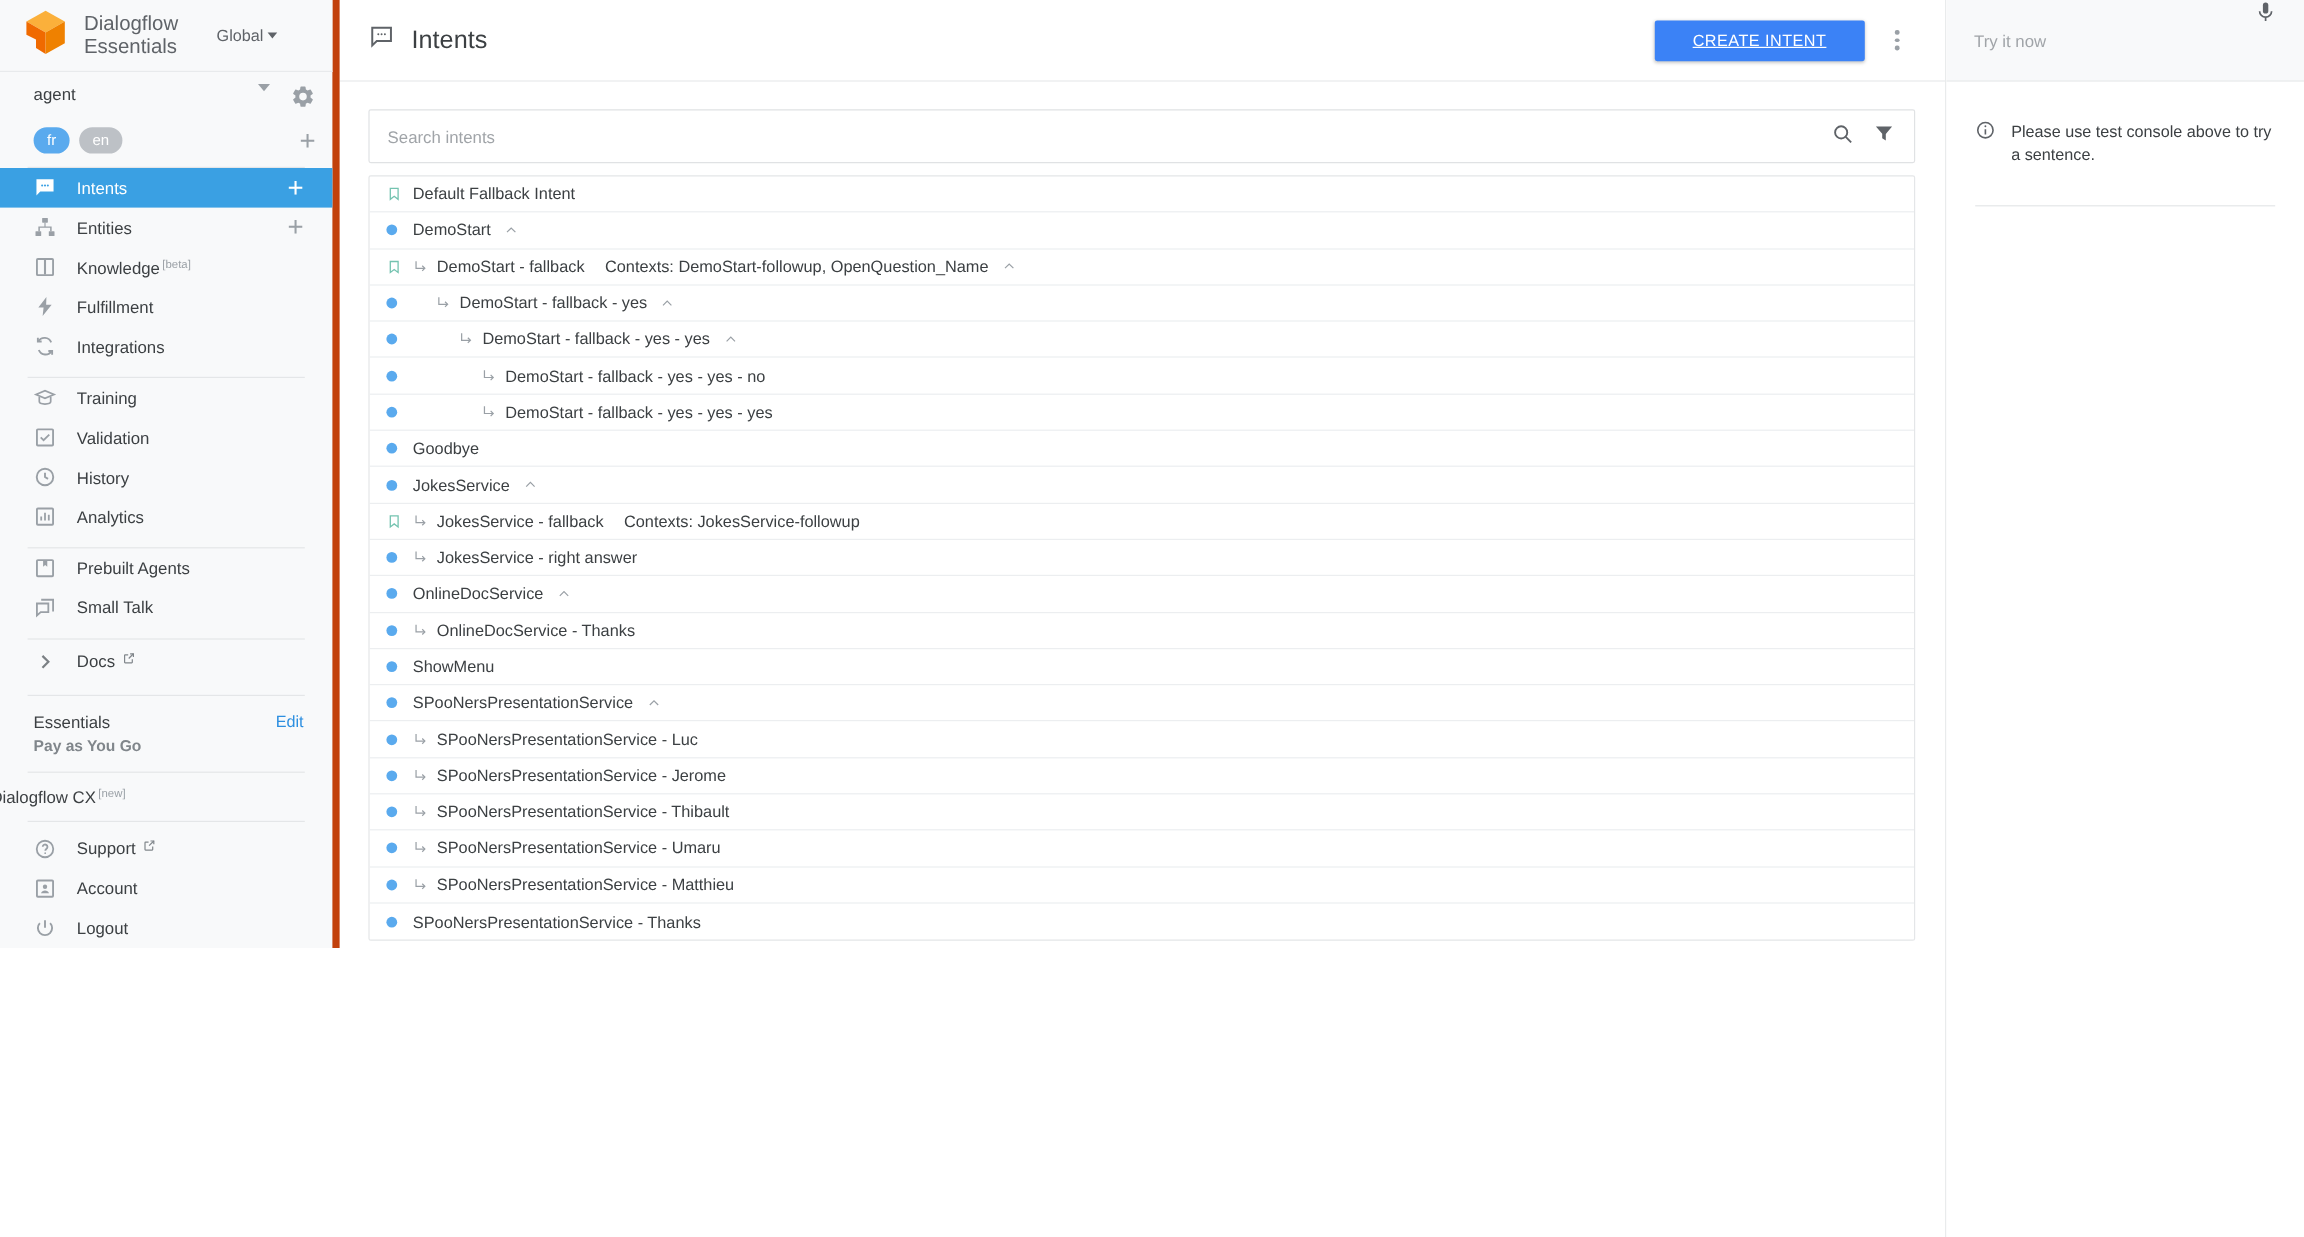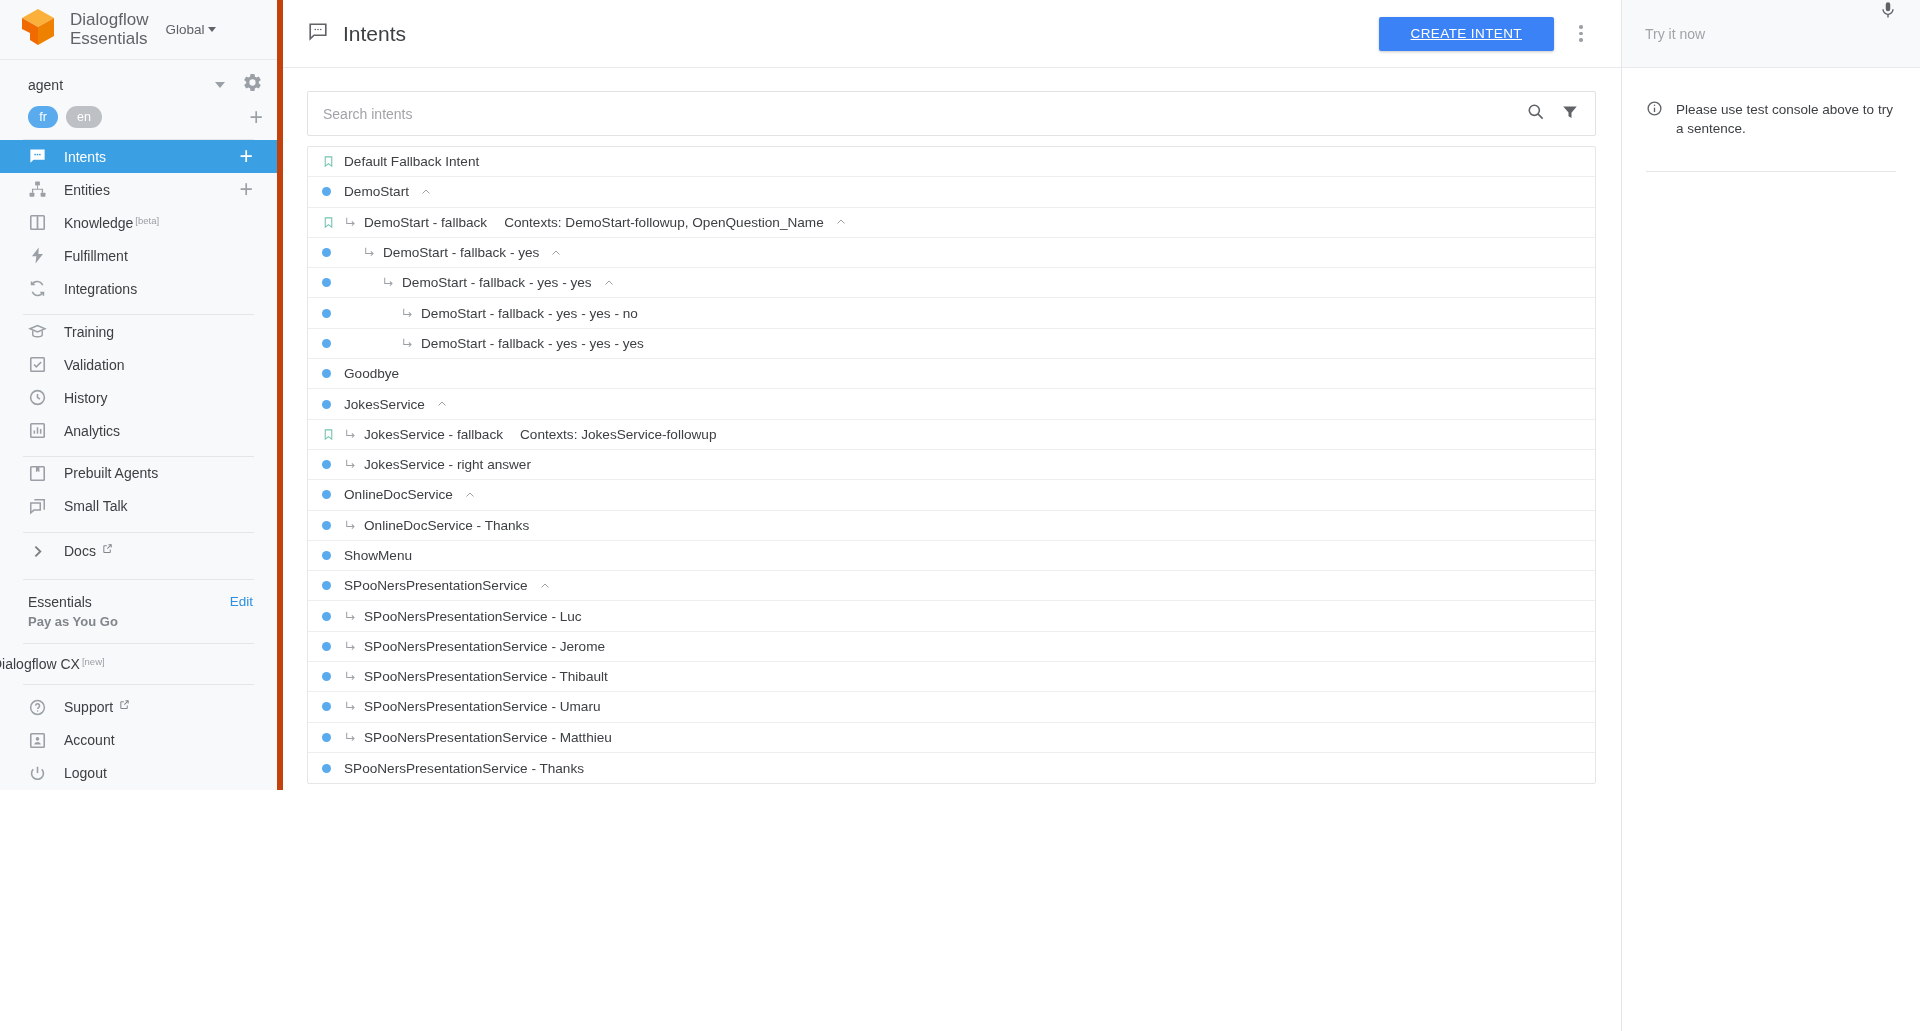--- a/index.html
+++ b/index.html
@@ -22,30 +22,30 @@
     height: 68px; display: flex; align-items: center;
     padding: 0 0 0 18px; gap: 12px;
     border-bottom: 1px solid #e8eaec; background: #f8f9fa;
   }
   .logo { width: 40px; height: 44px; flex: 0 0 40px; position: relative; }
   .brand-name {
     font-size: 17px; line-height: 19px; color: #5f6368;
     font-weight: 400; white-space: pre-line;
   }
   .global-sel {
-    font-size: 13.5px; color: #5f6368; margin-left: 5px;
+    font-size: 13.5px; color: #5f6368; margin-left: 20px;
     display: flex; align-items: center; gap: 4px; cursor: pointer;
   }
   .caret-d {
     width: 0; height: 0; border-left: 4.5px solid transparent;
     border-right: 4.5px solid transparent; border-top: 5px solid #5f6368;
   }
 
   .agent-row {
-    display: flex; align-items: center; height: 34px;
+    display: flex; height: 34px;
     padding: 0 14px 0 28px; margin-top: 10px;
   }
   .agent-name { font-size: 14px; color: #3c4043; flex: 1; }
   .agent-caret {
     width: 0; height: 0; border-left: 5px solid transparent;
     border-right: 5px solid transparent; border-top: 6px solid #9aa0a6;
     margin-right: 17px; cursor: pointer;
   }
   .gear { cursor: pointer; }
 

